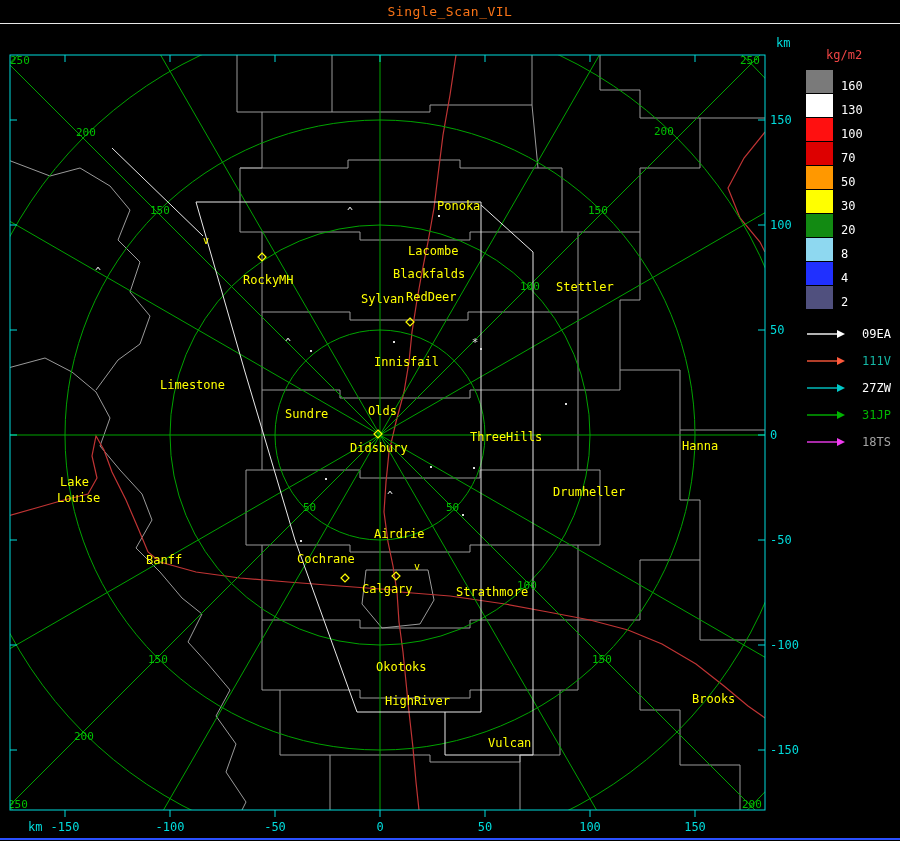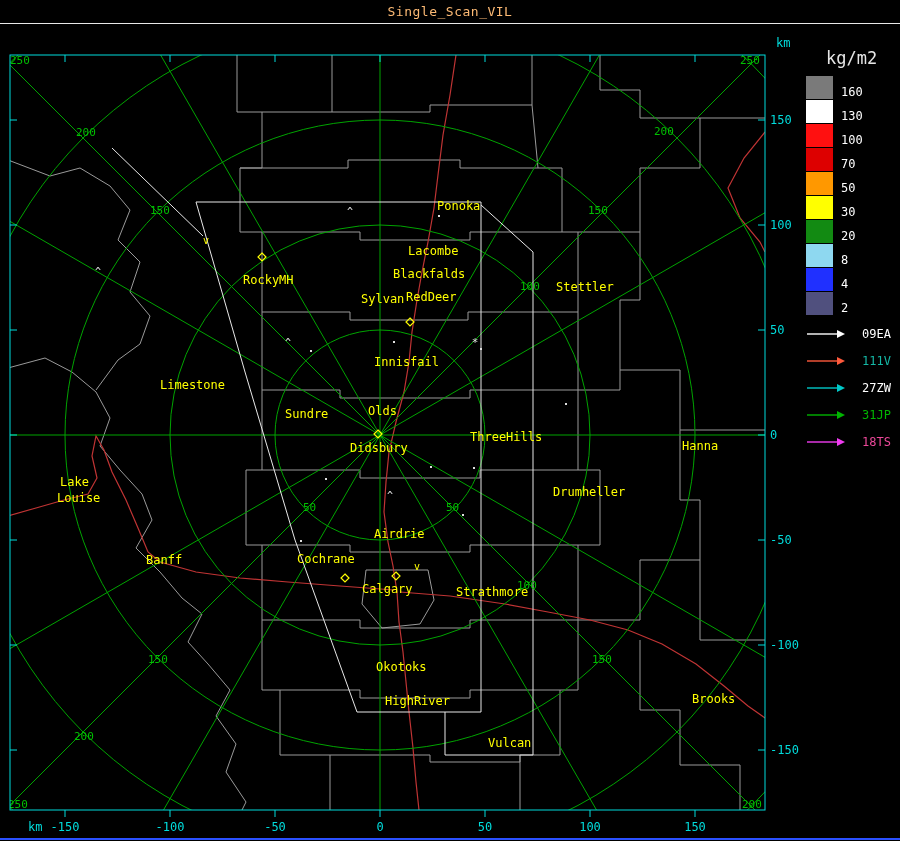--- a/index.html
+++ b/index.html
@@ -1,26 +1,26 @@
 <!DOCTYPE html>
 <html><head>
 <meta charset="utf-8">
 <style>
   *{margin:0;padding:0;box-sizing:border-box}
   html,body{width:900px;height:841px;background:#000;overflow:hidden}
   body{font-family:"DejaVu Sans Mono",monospace;position:relative}
   .screen{position:absolute;inset:0;background:#000}
   .titlebar{position:absolute;top:0;left:0;width:900px;height:24px;display:flex;align-items:center;justify-content:center;border-bottom:1px solid #e8e8e8}
-  .titlebar span{color:#fdba74;font-size:13px;letter-spacing:.5px}
+  .titlebar span{color:#f97316;font-size:13px;letter-spacing:.5px}
   .timestamp{position:absolute;top:34px;left:10px;color:#ffff00;font-size:13px;white-space:pre}
   .km-top{position:absolute;top:36px;left:776px;color:#00dcdc;font-size:12px}
   #map-svg{position:absolute;top:0;left:0}
   #map-svg text{font-family:"DejaVu Sans Mono",monospace}
   .colorbar{position:absolute;top:48px;left:806px;width:92px}
-  .cb-unit{color:#e5e5e5;font-size:17px;margin-left:20px;margin-bottom:7px}
+  .cb-unit{color:#ef4444;font-size:12px;margin-left:20px;margin-bottom:7px}
   .cb-row{display:flex;align-items:flex-end;height:24px}
   .cb-swatch{width:27px;height:23px}
   .cb-val{color:#ffffff;font-size:12px;margin-left:8px}
   .tracks{position:absolute;top:320px;left:806px}
   .track-row{display:flex;align-items:center;height:27px}
   .track-id{font-size:12px;margin-left:16px}
   .bottomline{position:absolute;left:0;top:838px;width:900px;height:2px;background:#2a50ff}
 </style>
 </head>
 <body>
@@ -296,18 +296,18 @@
           <line x1="1" y1="6" x2="31" y2="6" stroke="#00b400" stroke-width="1.4"></line>
           <polygon points="31,2 39,6 31,10" fill="#00b400"></polygon>
         </svg>
         <span class="track-id" style="color:#00b400">31JP</span>
       </div>
       <div class="track-row">
         <svg width="40" height="12">
           <line x1="1" y1="6" x2="31" y2="6" stroke="#f03cf0" stroke-width="1.4"></line>
           <polygon points="31,2 39,6 31,10" fill="#f03cf0"></polygon>
         </svg>
-        <span class="track-id" style="color:#ec4899">18TS</span>
+        <span class="track-id" style="color:#a3a3a3">18TS</span>
       </div>
     </div>
 
   <div class="bottomline"></div>
 </div>
 
 </body></html>

